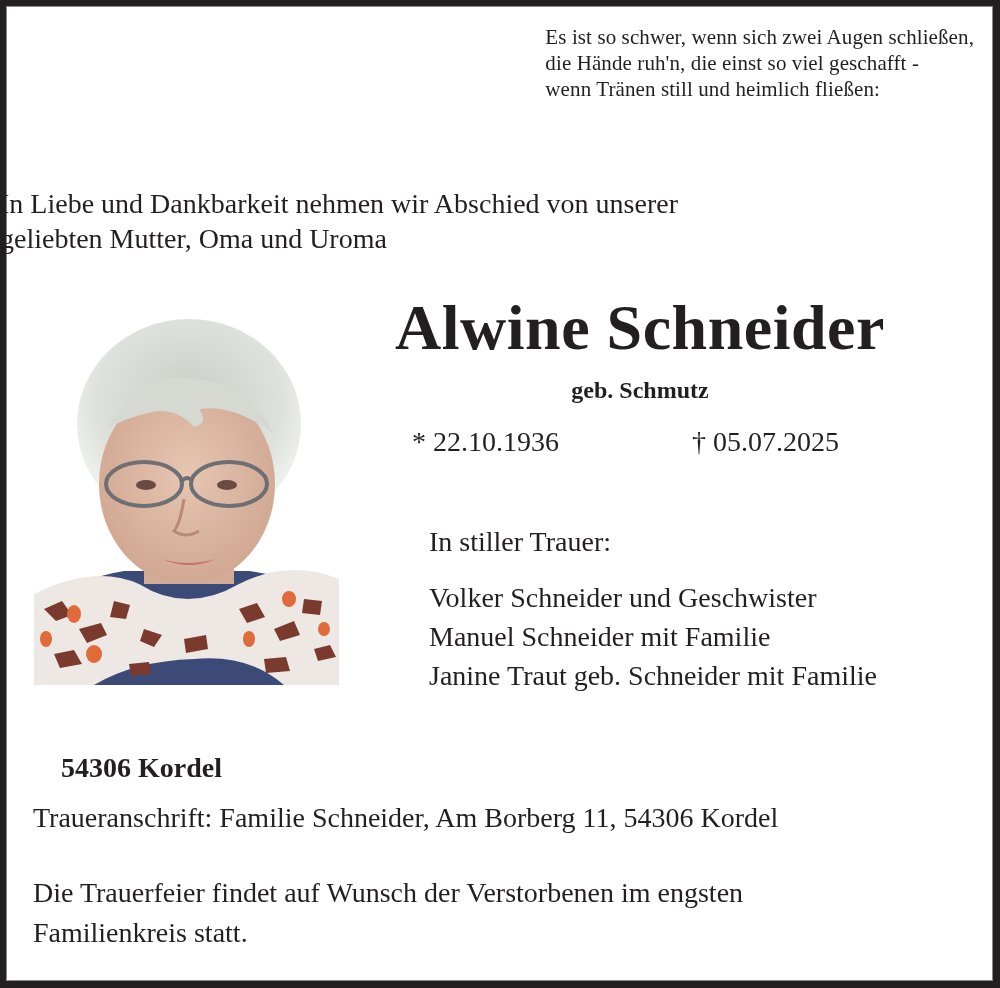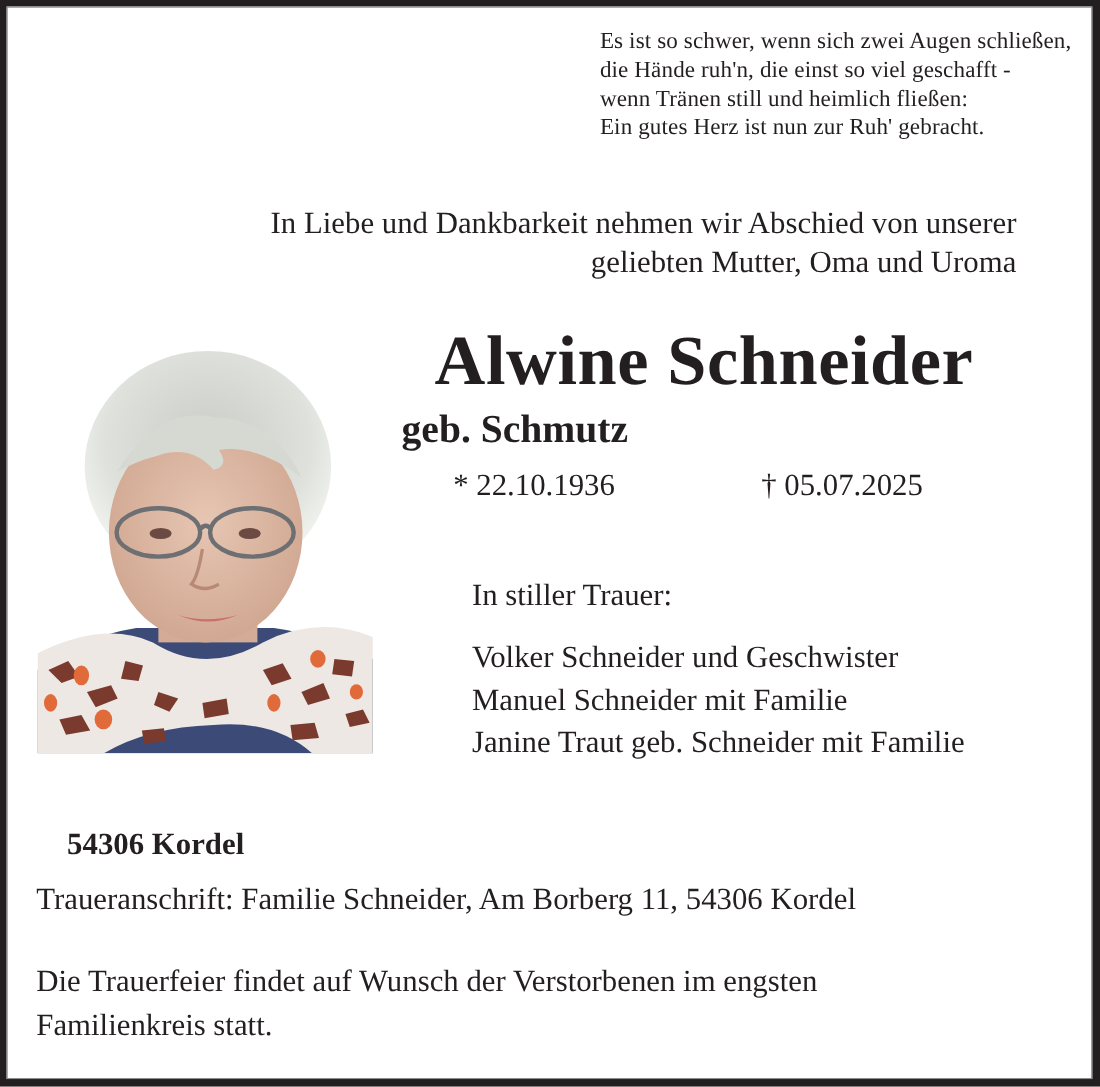--- a/index.html
+++ b/index.html
@@ -4,23 +4,23 @@
 <style>
   html, body { margin: 0; padding: 0; background: #ffffff; }
   body { width: 1000px; height: 988px; position: relative; overflow: hidden;
          font-family: "Liberation Serif", "DejaVu Serif", serif; color: #231f20; }
   .frame { position: absolute; left: 0; top: 0; width: 1000px; height: 988px; box-sizing: border-box;
            border-style: solid; border-color: #231f20; border-width: 6px 7px 7px 6px; }
   .frame-inner { position: absolute; left: 6px; top: 6px; right: 7px; bottom: 7px;
                  border: 1px solid #8a8a8a; box-sizing: border-box; }
   .poem { position: absolute; right: 26px; top: 24px; font-size: 21px; line-height: 26px; letter-spacing: 0.1px; }
   .poem div { white-space: nowrap; }
-  .intro { position: absolute; left: 0; width: 924px; top: 186px; text-align: right; font-size: 28px; line-height: 35px; }
+  .intro { position: absolute; left: 0; width: 924px; top: 186px; text-align: left; font-size: 28px; line-height: 35px; }
   .name { position: absolute; left: 365px; top: 290px; width: 550px; text-align: center; font-size: 64px; font-weight: bold; letter-spacing: 0.5px; line-height: 76px; white-space: nowrap; }
-  .maiden { position: absolute; left: 365px; top: 372px; width: 550px; text-align: left; font-size: 36px; font-weight: bold; line-height: 36px; }
+  .maiden { position: absolute; left: 365px; top: 372px; width: 550px; text-align: center; font-size: 24px; font-weight: bold; line-height: 36px; }
   .birth { position: absolute; left: 412px; top: 422px; font-size: 28px; line-height: 40px; white-space: nowrap; }
   .death { position: absolute; left: 692px; top: 422px; font-size: 28px; line-height: 40px; white-space: nowrap; }
   .photo { position: absolute; left: 34px; top: 309px; width: 305px; height: 376px; overflow: hidden; background: #ffffff; }
   .mourn-label { position: absolute; left: 429px; top: 524px; font-size: 28px; line-height: 36px; }
   .mourners { position: absolute; left: 429px; top: 578px; font-size: 28px; line-height: 39px; }
   .mourners div { white-space: nowrap; }
   .city { position: absolute; left: 33px; top: 750px; font-size: 28px; font-weight: bold; line-height: 36px; margin-left: 28px; }
   .address { position: absolute; left: 33px; top: 798px; font-size: 28px; line-height: 40px; white-space: nowrap; text-align: right; }
   .note { position: absolute; left: 33px; top: 873px; font-size: 28px; line-height: 40px; }
   .note div { white-space: nowrap; }
@@ -28,21 +28,20 @@
 </head>
 <body>
 
 <div class="frame"></div>
 <div class="frame-inner"></div>
 
 <div class="poem">
   <div>Es ist so schwer, wenn sich zwei Augen schließen,</div>
   <div>die Hände ruh'n, die einst so viel geschafft -</div>
   <div>wenn Tränen still und heimlich fließen:</div>
-  <div>Ein gutes Herz ist nun zur Ruh' gebracht.</div>
 </div>
 
 <div class="intro">
   <div>In Liebe und Dankbarkeit nehmen wir Abschied von unserer</div>
   <div>geliebten Mutter, Oma und Uroma</div>
 </div>
 
 <div class="photo">
   <svg width="305" height="376" viewBox="0 0 305 376">
     <defs>

